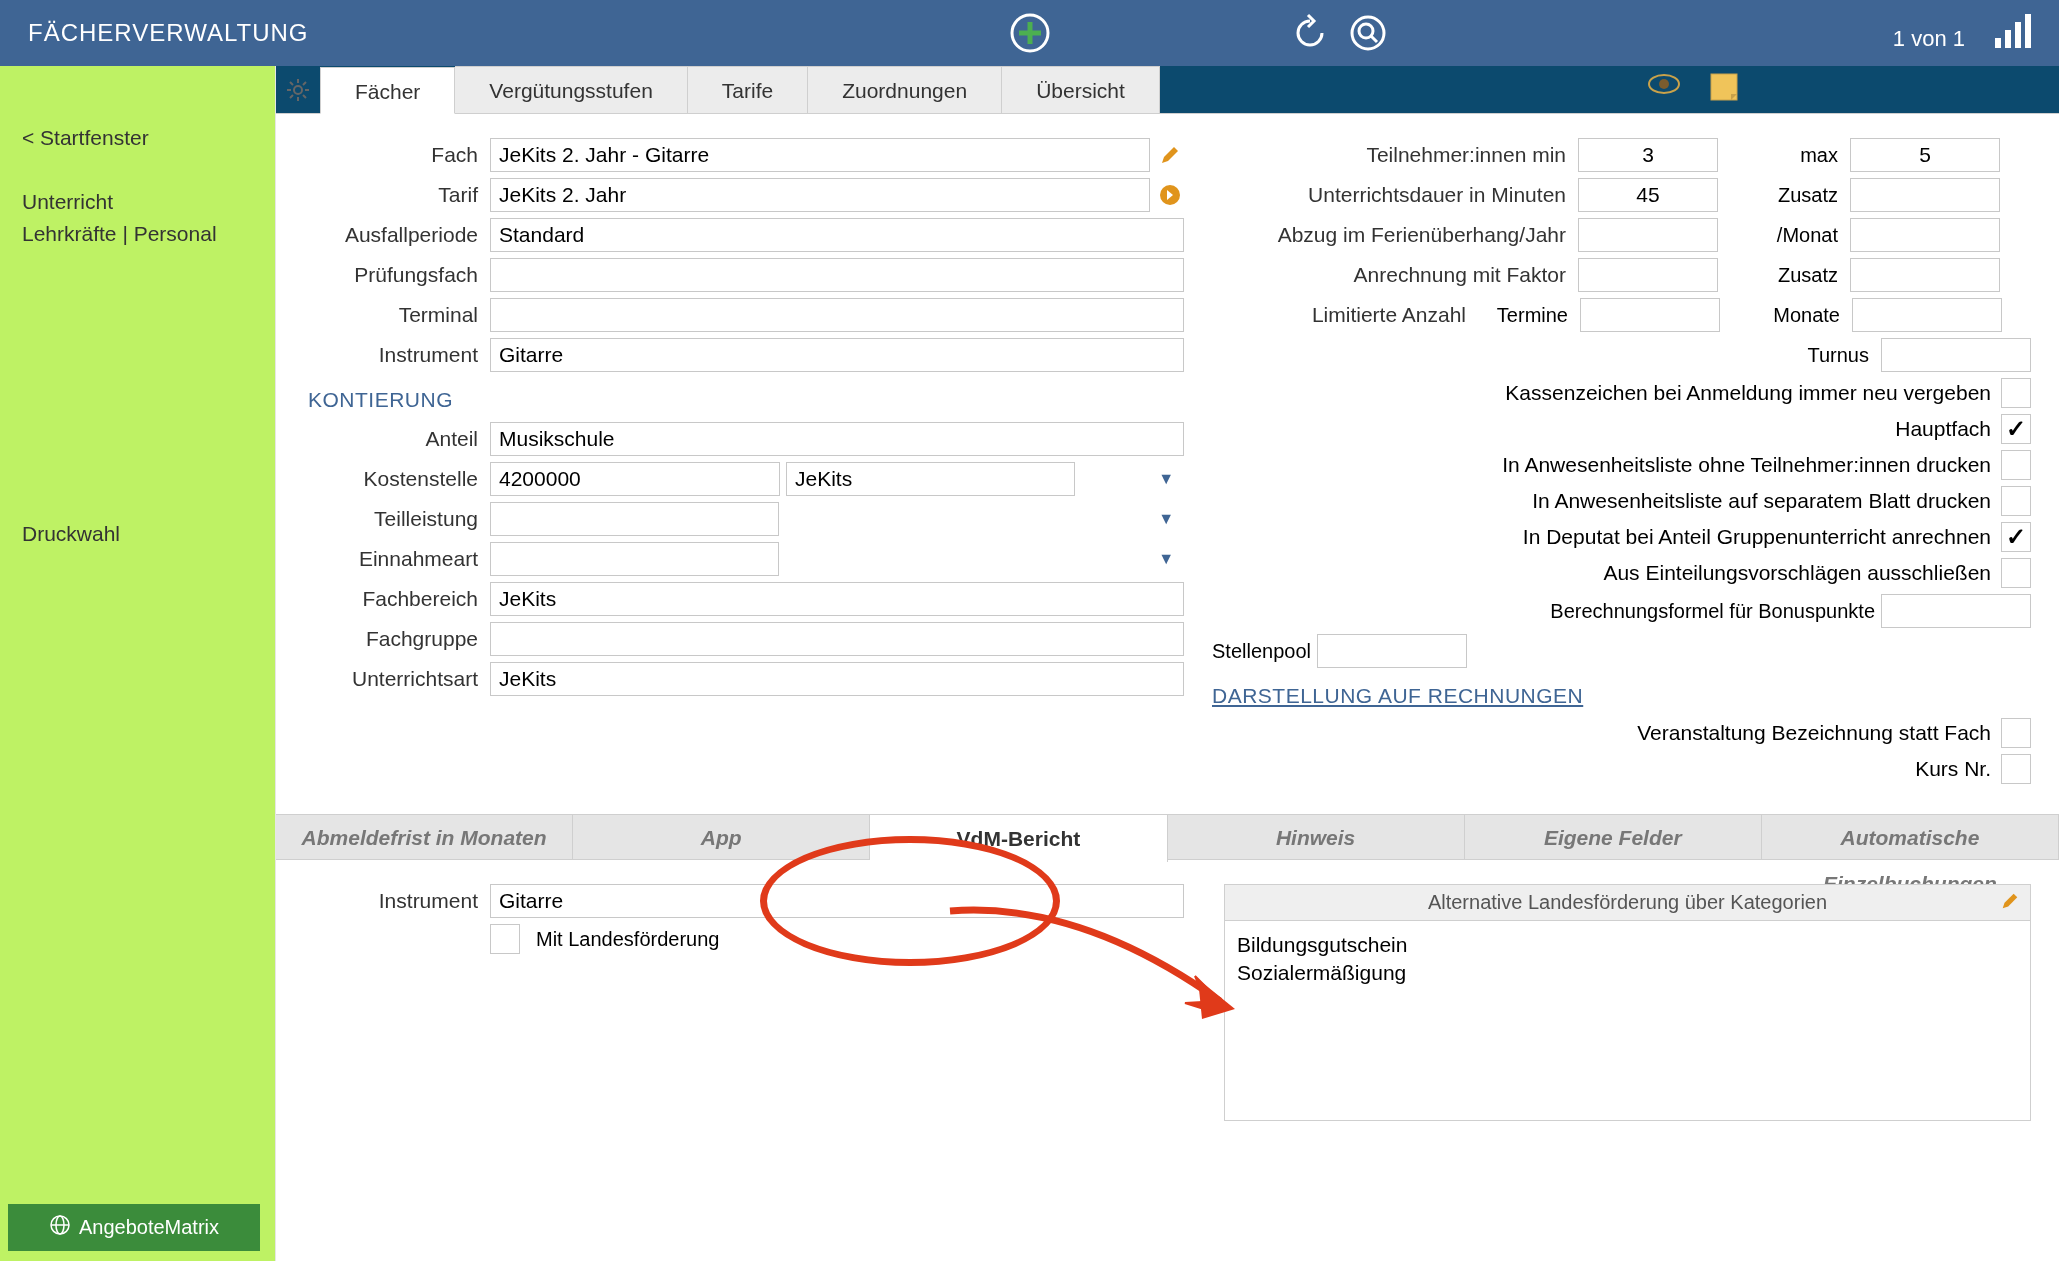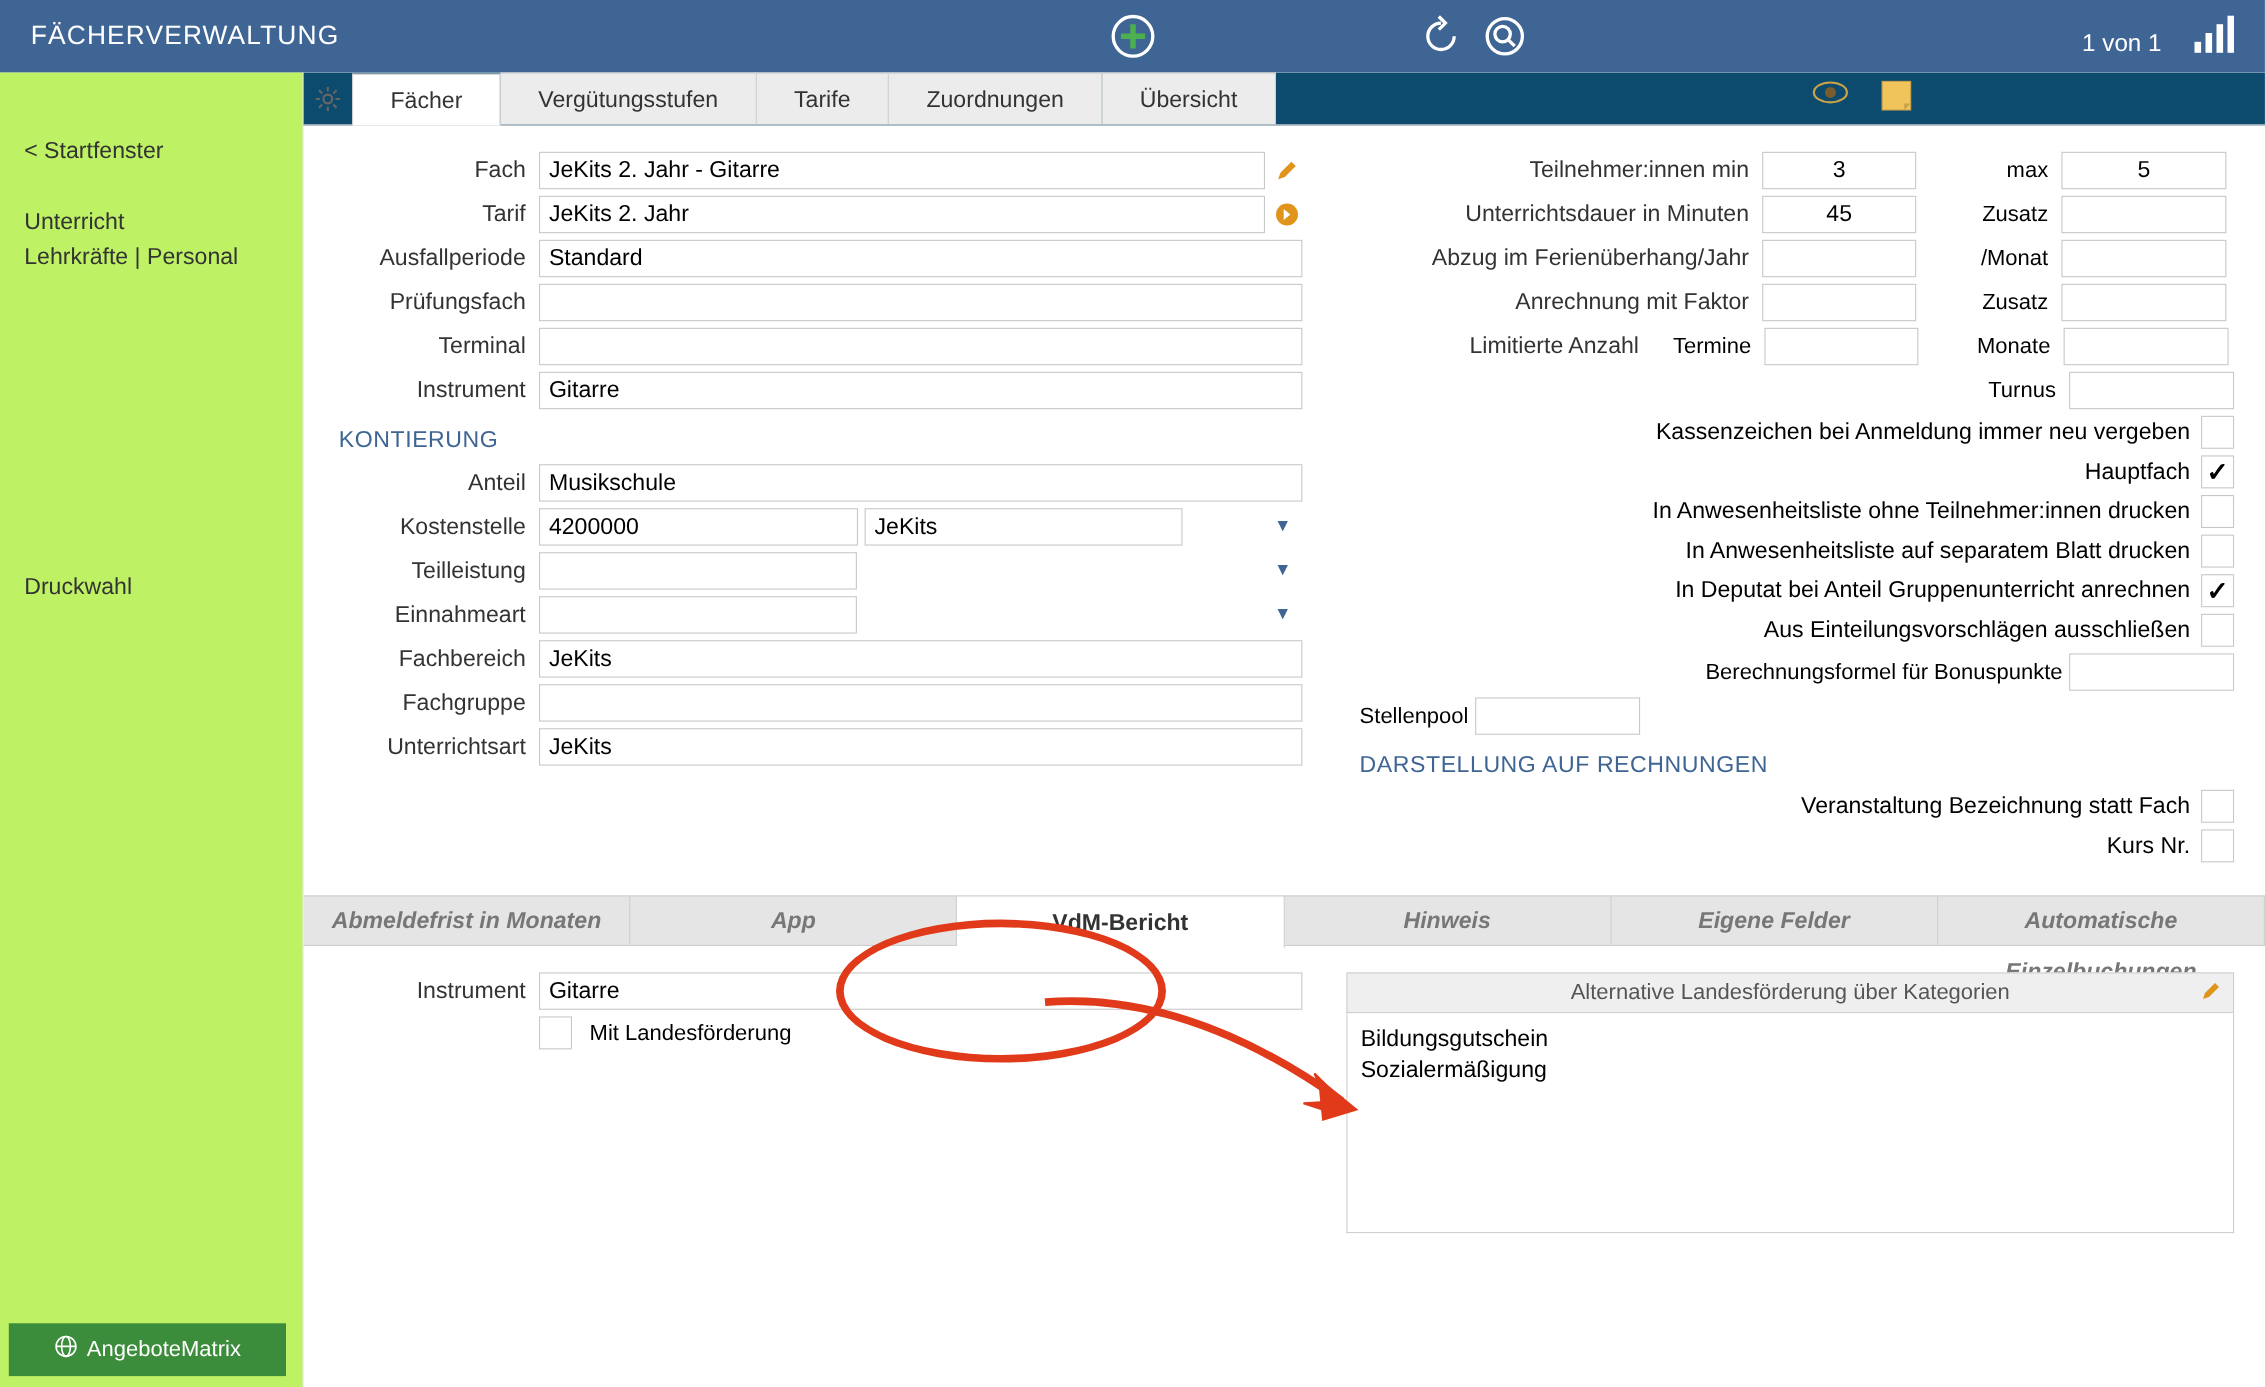--- a/index.html
+++ b/index.html
@@ -93,21 +93,21 @@
   .tabs-right-icons {
     margin-left: auto;
     padding-right: 320px;
     display: flex;
     gap: 28px;
   }
 
   .form-area {
     display: flex;
     padding: 24px 28px 10px 28px;
-    gap: 52px;
+    gap: 28px;
   }
   .col-left { width: 880px; }
   .col-right { flex: 1; }
 
   .row { display: flex; align-items: center; margin-bottom: 6px; gap: 6px; }
   .row label.lbl { width: 180px; text-align: right; color: #333; font-size: 21px; padding-right: 6px; }
   .col-right .row label.lbl { width: 360px; }
   .col-right .row label.lbl2 { width: 120px; text-align: right; padding-right: 6px; }
   input.fld, select.fld {
     border: 1px solid #c8c8c8;
@@ -474,21 +474,21 @@
 
       <div class="row" style="justify-content:flex-end;">
         <label>Berechnungsformel für Bonuspunkte</label>
         <input class="fld w-sm2" value="" style="">
       </div>
       <div class="row" style="">
         <label>Stellenpool</label>
         <input class="fld w-sm2" value="" style="">
       </div>
 
-      <div class="section-title" style="margin-left:0;">DARSTELLUNG AUF RECHNUNGEN</div>
+      <div class="section-title" style="margin-left:0;text-decoration:underline;">DARSTELLUNG AUF RECHNUNGEN</div>
 
       <div class="checkbox-row">
         <span class="cb-label">Veranstaltung Bezeichnung statt Fach</span>
         <span class="cb"></span>
       </div>
       <div class="checkbox-row">
         <span class="cb-label">Kurs Nr.</span>
         <span class="cb"></span>
       </div>
 

